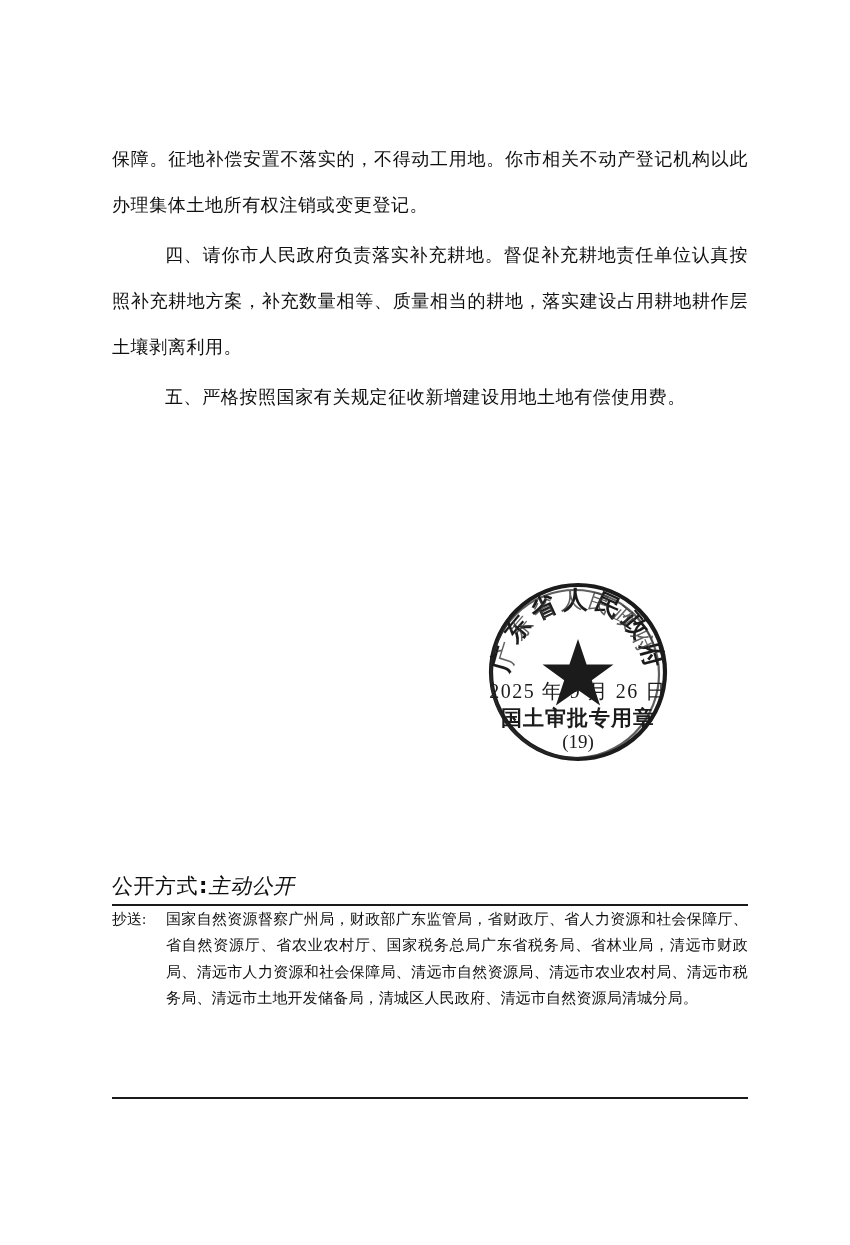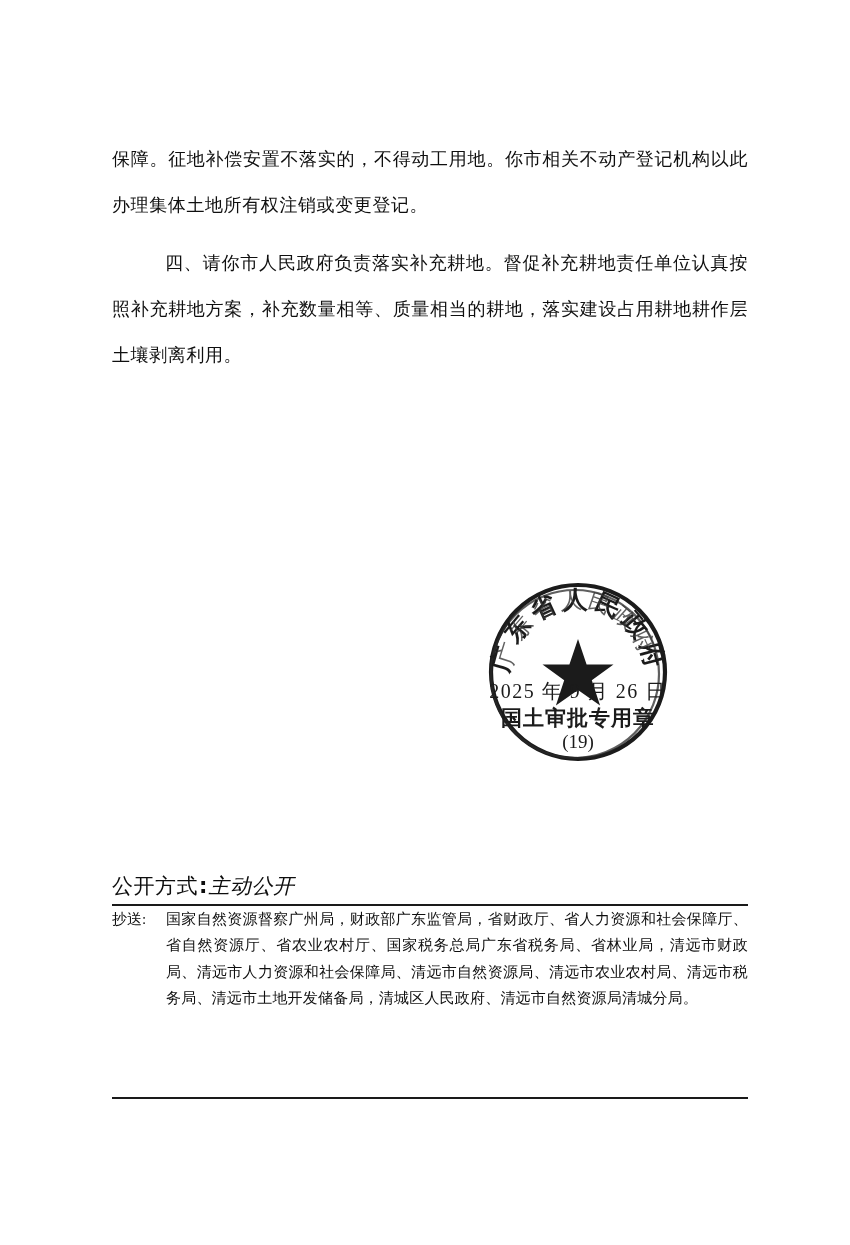--- a/index.html
+++ b/index.html
@@ -29,21 +29,21 @@
     font-family: "Liberation Serif", "DejaVu Serif", serif;
     font-size: 18px;
     line-height: 46px;
     letter-spacing: 0.6px;
     text-align: justify;
     text-justify: inter-character;
     color: #0f0f0f;
     margin: 0;
   }
   .para + .para {
-    margin-top: 12px;
+    margin-top: 4px;
   }
   .para.indent {
     text-indent: 53px;
   }
 
   
   .seal-wrap {
     position: absolute;
     left: 487px;
     top: 581px;
@@ -122,20 +122,21 @@
   }
 </style>
 </head>
 <body>
 
 <div class="page">
 
   <div class="body-block">
     <p class="para">保障。征地补偿安置不落实的，不得动工用地。你市相关不动产登记机构以此办理集体土地所有权注销或变更登记。</p>
     <p class="para indent">四、请你市人民政府负责落实补充耕地。督促补充耕地责任单位认真按照补充耕地方案，补充数量相等、质量相当的耕地，落实建设占用耕地耕作层土壤剥离利用。</p>
+    <p class="para indent">五、严格按照国家有关规定征收新增建设用地土地有偿使用费。</p>
   </div>
 
   <div class="seal-wrap">
     <svg class="seal-svg" viewBox="0 0 182 182" xmlns="http://www.w3.org/2000/svg">
       <defs>
         <path id="arcTop" d="M 22,96 A 69,69 0 0 1 160,96" fill="none"></path>
         <path id="arcTop2" d="M 26,92 A 65,65 0 0 1 156,92" fill="none"></path>
       </defs>
 
       <circle cx="91" cy="91" r="87" fill="none" stroke="#1b1b1b" stroke-width="4.2"></circle>

